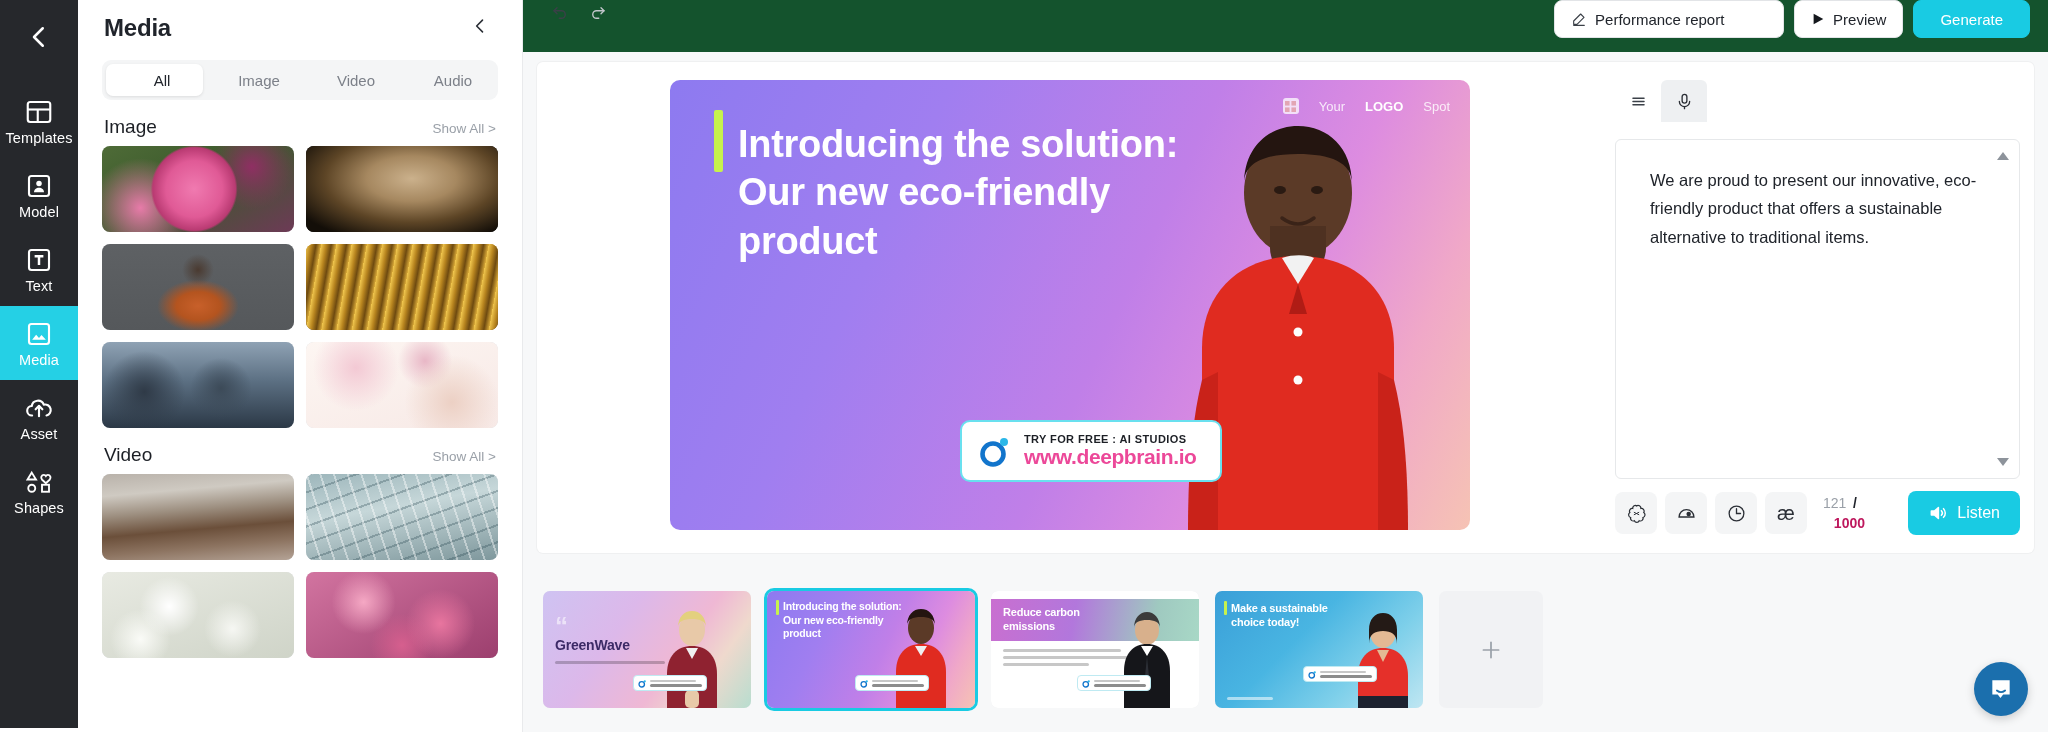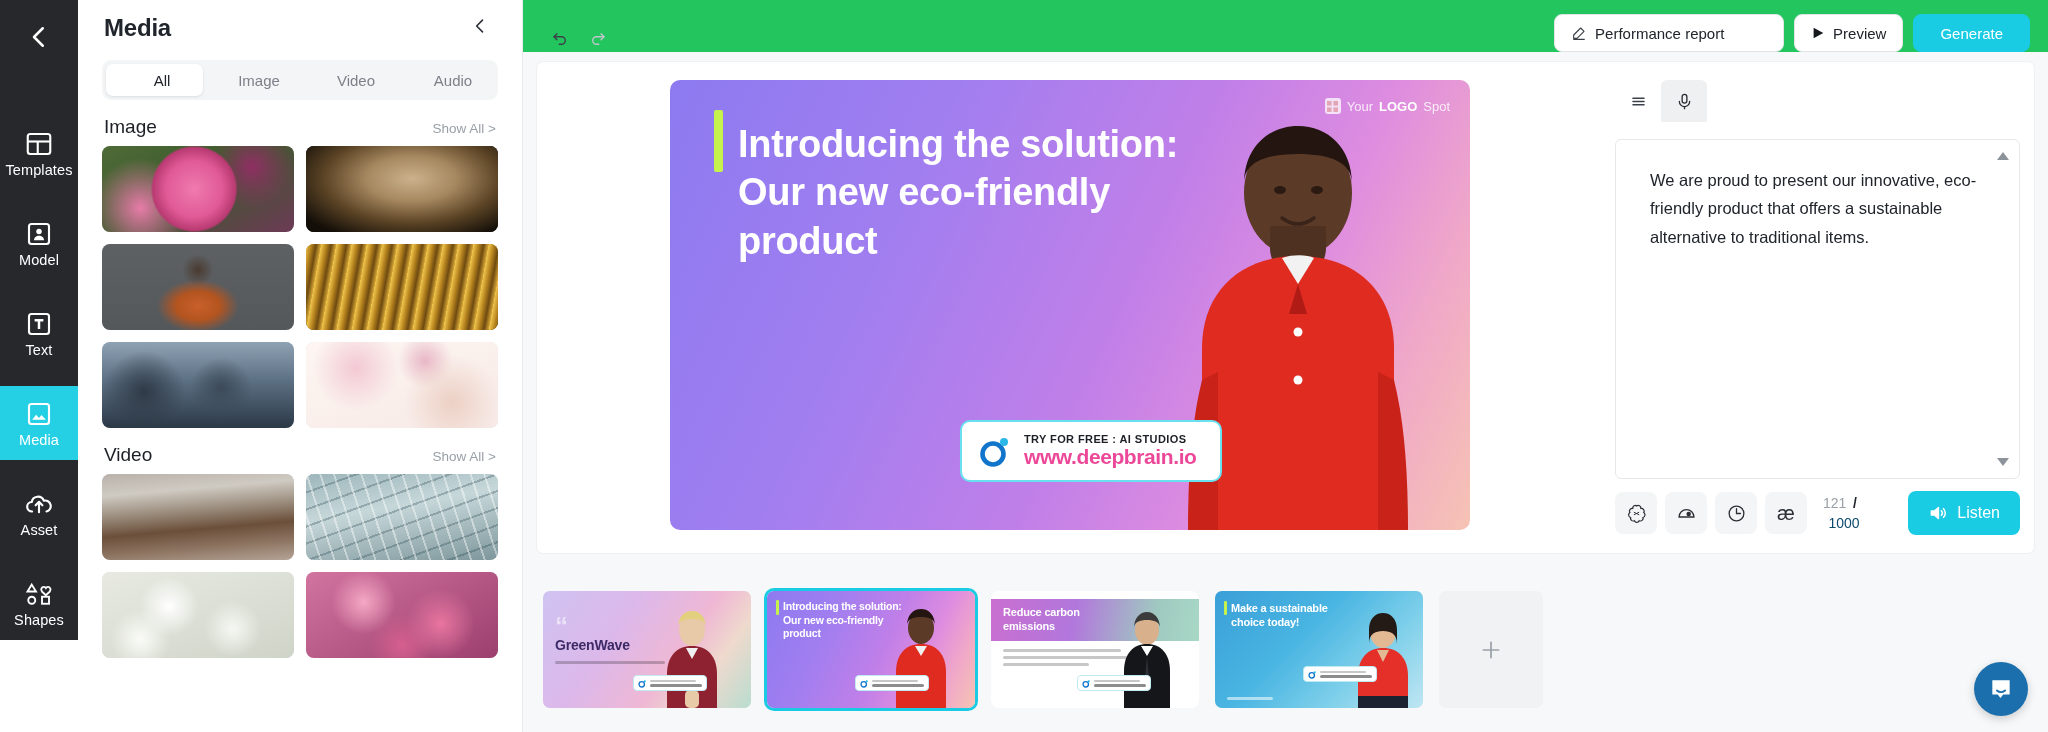--- a/index.html
+++ b/index.html
@@ -7,25 +7,24 @@
     width: 2048px; height: 732px;
     overflow: hidden;
     font-family: "Liberation Sans", sans-serif;
     background: #ffffff;
     color: #20242b;
   }
   #app { position: relative; width: 2048px; height: 732px; display: flex; }
 
   
   .rail {
-    width: 78px; height: 640px; flex: 0 0 78px;
+    width: 78px; height: 728px; flex: 0 0 78px;
     background: #26282c;
     display: flex; flex-direction: column; align-items: center;
     padding-top: 8px;
-    justify-content: space-between;
   }
   .rail-back {
     width: 78px; height: 58px;
     display: flex; align-items: center; justify-content: center;
     cursor: pointer;
   }
   .rail-item {
     width: 78px; height: 74px;
     display: flex; flex-direction: column; align-items: center; justify-content: center;
     gap: 4px; cursor: pointer;
@@ -72,22 +71,22 @@
   .thumb {
     height: 86px; border-radius: 8px; overflow: hidden;
     position: relative; cursor: pointer; background: #dcdee1;
   }
   .thumb i { position: absolute; inset: 0; display: block; }
 
   
   .main { flex: 1; height: 732px; display: flex; flex-direction: column; background: #ffffff; position: relative; }
   .topbar {
     height: 52px; flex: 0 0 52px;
-    display: flex; align-items: flex-end; justify-content: space-between;
-    padding: 0 18px 0 14px; background: #22c55e;
+    display: flex; align-items: flex-start; justify-content: space-between;
+    padding: 0 18px 0 14px; background: #14532d;
   }
   .undo-group { display: flex; align-items: center; gap: 12px; color: #3b4048; padding-left: 10px; }
   .ic-btn { width: 26px; height: 26px; display: flex; align-items: center; justify-content: center; cursor: pointer; }
   .top-right { display: flex; align-items: center; gap: 10px; }
   .btn {
     height: 38px; border-radius: 8px; display: flex; align-items: center;
     gap: 8px; padding: 0 16px; font-size: 15px; cursor: pointer;
     border: 1px solid #e2e4e7; background: #fff; color: #20242b; white-space: nowrap;
   }
   .btn.primary { background: #19CBE3; border-color: #19CBE3; color: #fff; font-weight: 500; padding: 0 26px; }
@@ -106,21 +105,21 @@
     position: relative;
     background: linear-gradient(115deg,#8d7af0 0%, #a07ef0 28%, #c07fe8 55%, #dd8ce0 72%, #f0a8c8 86%, #f6c3b4 100%);
   }
   .slide-accent { position: absolute; left: 44px; top: 30px; width: 9px; height: 62px; background: #c6f24d; border-radius: 2px; }
   .slide-title {
     position: absolute; left: 68px; top: 40px; width: 520px;
     color: #ffffff; font-size: 38px; font-weight: 700; line-height: 1.27; letter-spacing: -.3px;
   }
   .logo-spot {
     position: absolute; right: 20px; top: 18px;
-    display: flex; align-items: center; gap: 6px;
+    display: flex; align-items: center; gap: 20px;
     color: rgba(255,255,255,.82); font-size: 13px;
   }
   .logo-spot b { color: #fff; font-weight: 700; }
   .logo-mark {
     width: 16px; height: 16px; border-radius: 3px; background: rgba(255,255,255,.75);
     display: flex; align-items: center; justify-content: center;
   }
   .avatar-layer { position: absolute; right: 10px; bottom: 0; width: 330px; height: 450px; }
   .cta {
     position: absolute; left: 290px; bottom: 48px;
@@ -158,21 +157,21 @@
   .sb-up { top: 12px; border-bottom: 8px solid #8d939b; }
   .sb-down { bottom: 12px; border-top: 8px solid #8d939b; }
   .script-foot { height: 56px; display: flex; align-items: center; gap: 8px; padding-top: 12px; }
   .foot-ic {
     width: 42px; height: 42px; border-radius: 8px; background: #f4f5f6;
     display: flex; align-items: center; justify-content: center; cursor: pointer; color: #2b2f36;
   }
   .counter { display: flex; flex-wrap: wrap; width: 72px; padding-left: 8px; font-size: 14px; line-height: 1.45; }
   .counter .cur { color: #9aa0a8; width: 30px; }
   .counter .sl { color: #20242b; font-weight: 700; }
-  .counter .max { color: #0c4a6e; font-weight: 400; width: 42px; text-align: center; }
+  .counter .max { color: #be185d; font-weight: 700; width: 42px; text-align: right; }
   .listen {
     margin-left: auto; height: 44px; background: #19CBE3; color: #fff; border-radius: 8px;
     display: flex; align-items: center; gap: 9px; padding: 0 20px; font-size: 16px;
     font-weight: 500; cursor: pointer;
   }
 
   
   .strip { flex: 1; display: flex; align-items: center; gap: 16px; padding: 14px 0 0 6px; min-height: 0; }
   .sthumb {
     width: 208px; height: 117px; border-radius: 7px; overflow: hidden; position: relative;

